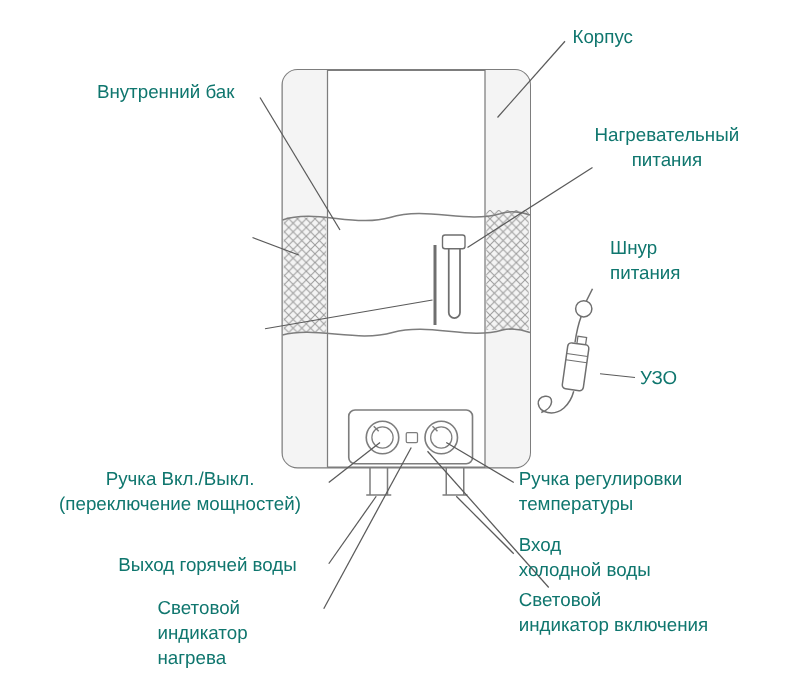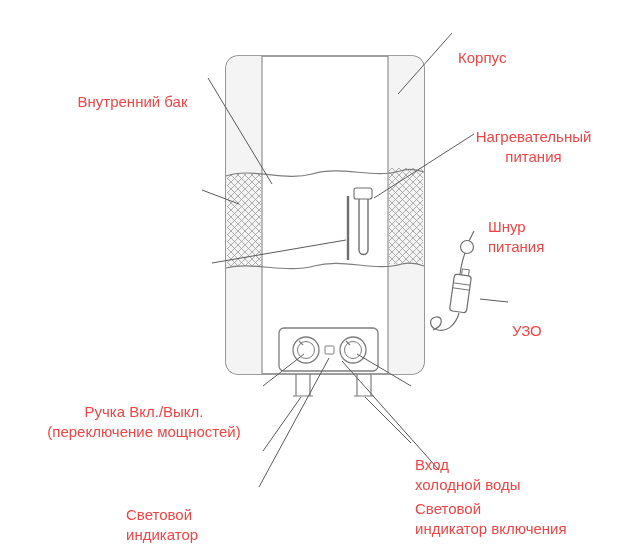--- a/index.html
+++ b/index.html
@@ -4,22 +4,21 @@
 <style>
   html,body{margin:0;padding:0;background:#ffffff;}
   body{font-family:"Liberation Sans",sans-serif;}
   .stage{position:relative;width:638px;height:552px;background:#ffffff;overflow:hidden;color:#3d3d3d;}
   .stage svg{position:absolute;left:0;top:0;}
   .label{
     position:absolute;
     white-space:pre-line;
     font-size:15px;
     line-height:1.34;
-    color:#ef4444;
-    margin-top:28px;
+    color:#0f766e;
   }
   .align-right{text-align:center;}
   .align-center{text-align:left;}
 </style>
 </head>
 <body>
 
 <div class="stage">
 
   <svg width="638" height="552" viewBox="0 0 638 552">
@@ -111,21 +110,24 @@
 
 
   <div class="label align-center" style="left:488px;top:189px;width:86px">Шнур
 питания</div>
 
   <div class="label" style="left:512px;top:293px">УЗО</div>
 
   <div class="label align-right" style="left:28px;top:374px;width:232px">Ручка Вкл./Выкл.
 (переключение мощностей)</div>
 
+  <div class="label" style="left:415px;top:374px;width:185px">Ручка регулировки
+температуры</div>
 
+  <div class="label align-right" style="left:72px;top:443px;width:188px">Выход горячей воды</div>
 
   <div class="label" style="left:415px;top:427px;width:160px">Вход
 холодной воды</div>
 
   <div class="label align-center" style="left:126px;top:477px;width:130px">Световой
 индикатор нагрева</div>
 
   <div class="label" style="left:415px;top:471px;width:170px">Световой
 индикатор включения</div>
 

